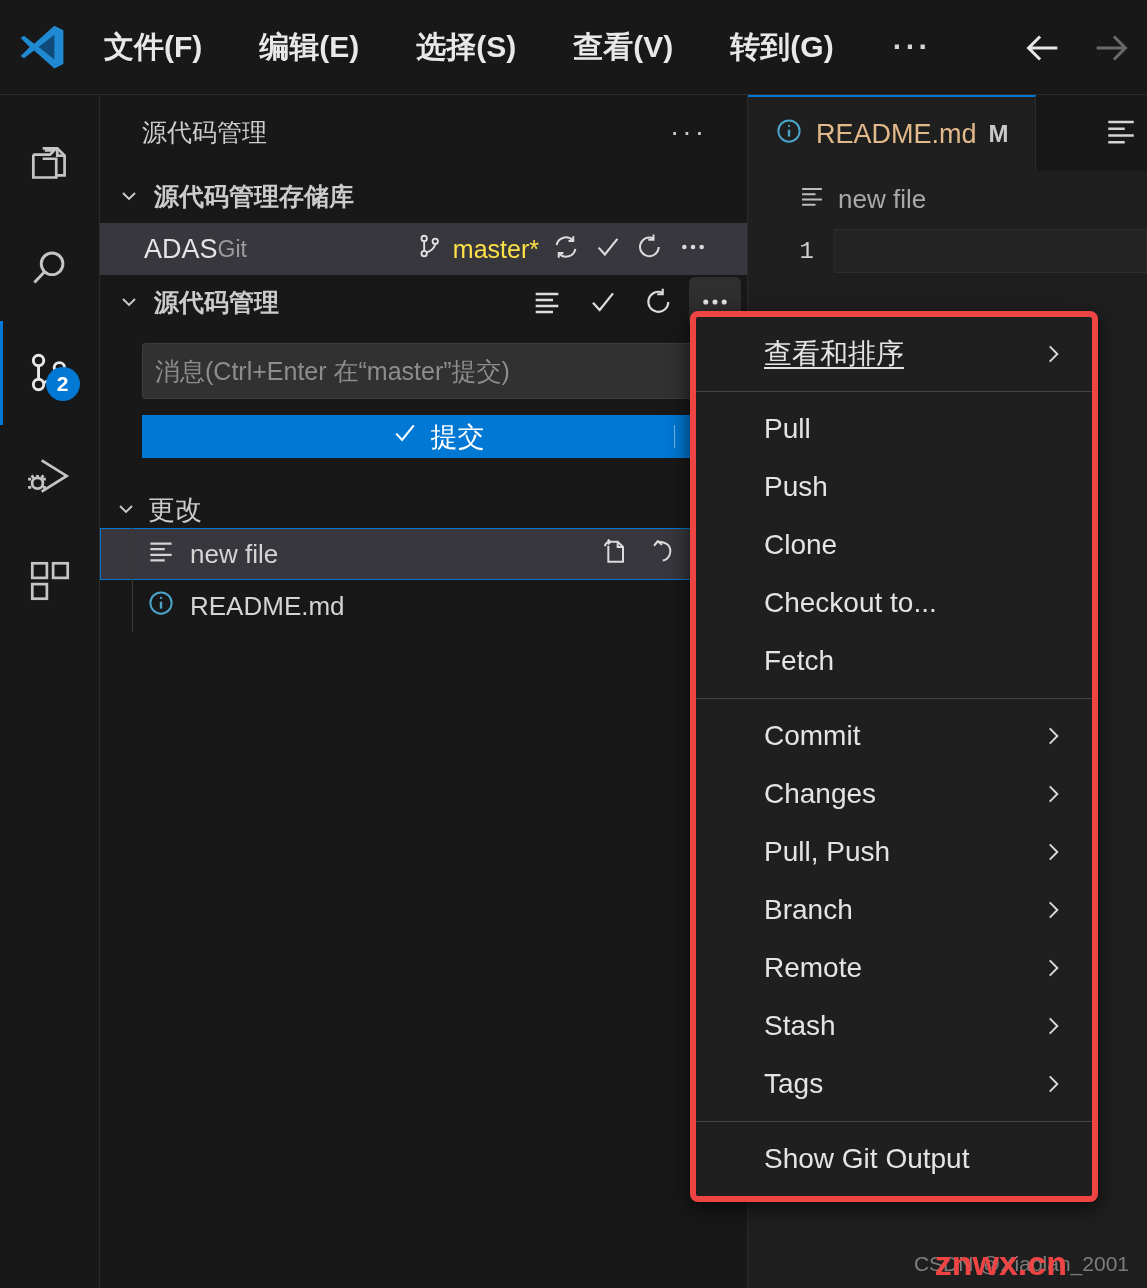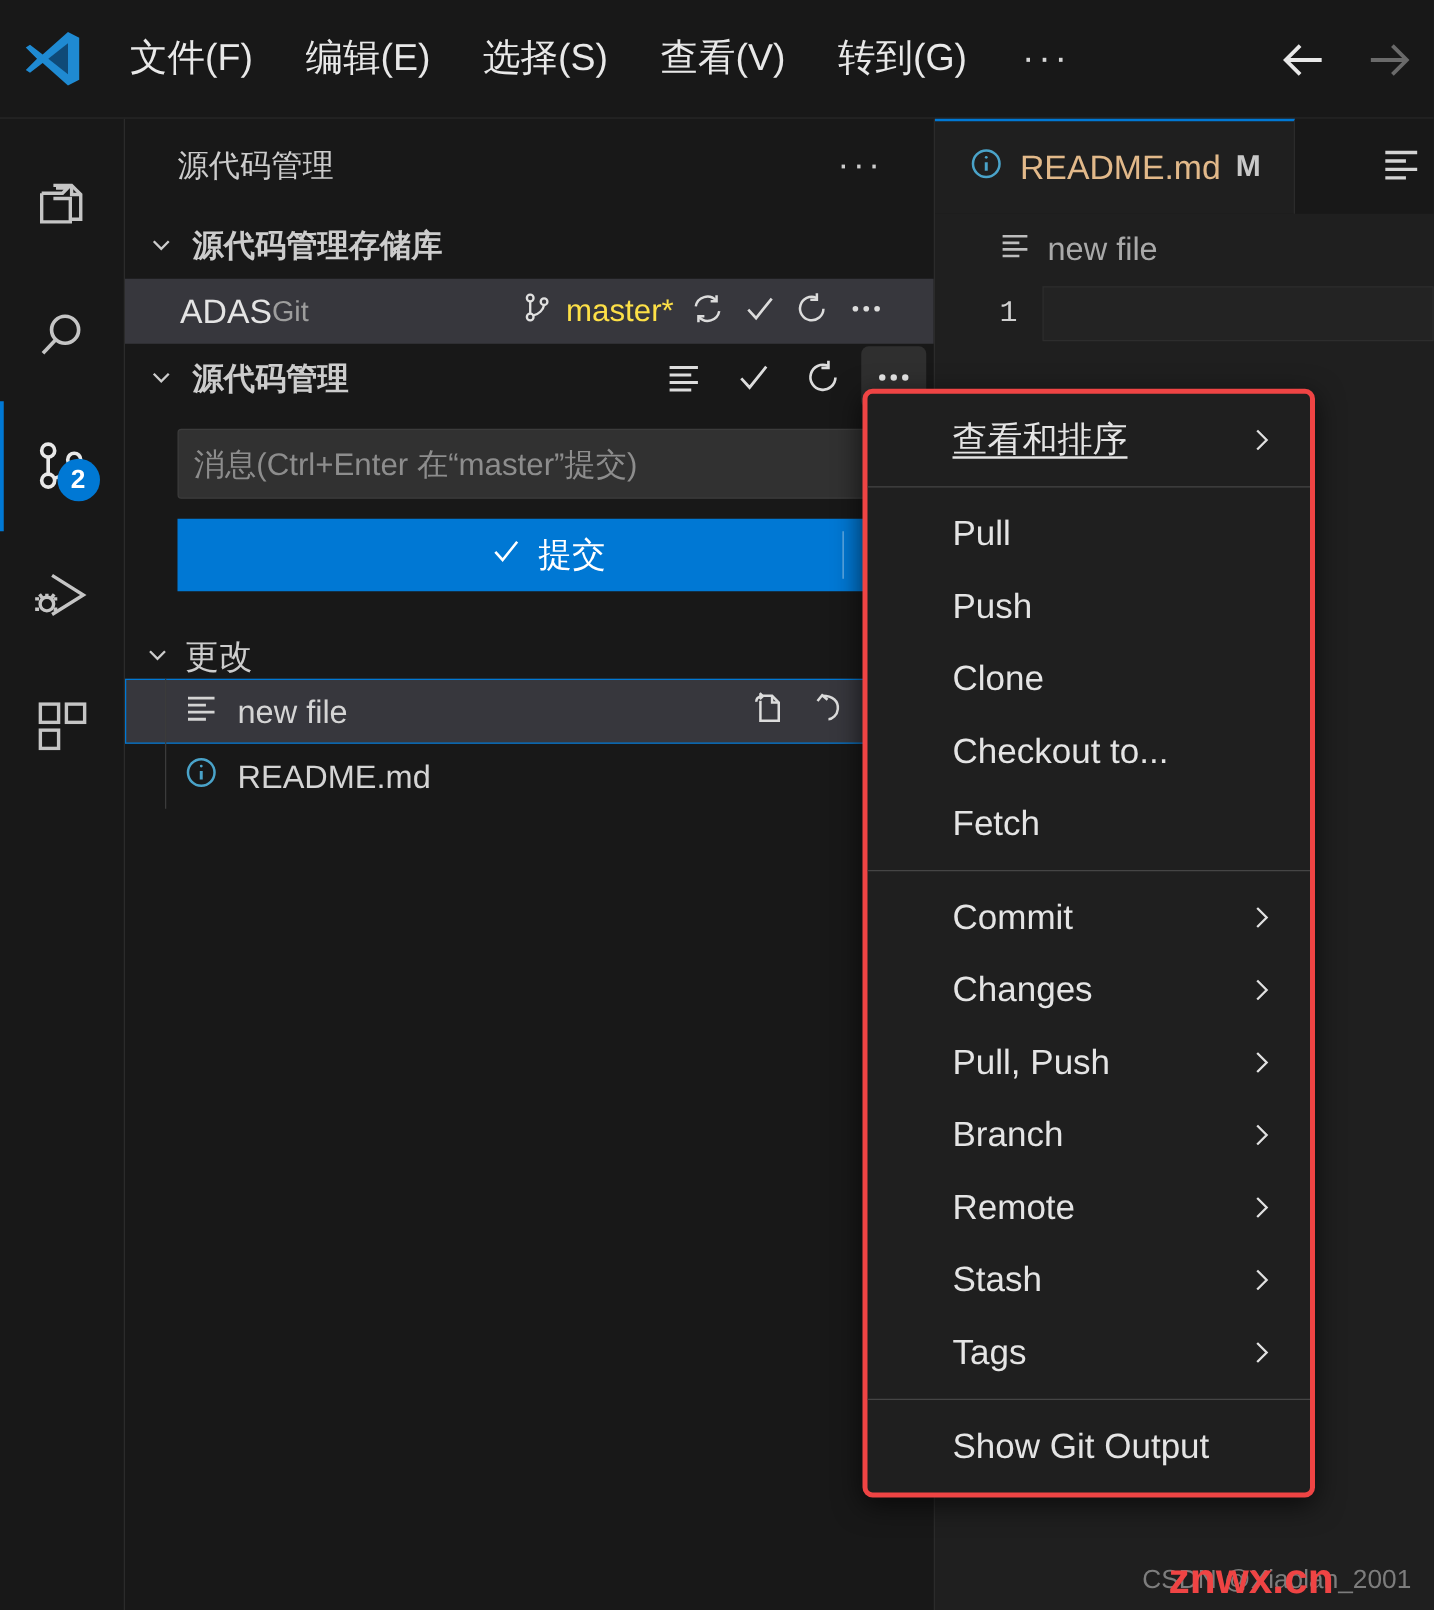--- a/index.html
+++ b/index.html
@@ -13,21 +13,21 @@
   #app { position: relative; width: 1147px; height: 1288px; }
 
   
   .titlebar {
     position: absolute; left: 0; top: 0; width: 1147px; height: 95px;
     background: #181818;
     display: flex; align-items: center;
     border-bottom: 1px solid #2b2b2b;
   }
   .vscode-logo { width: 84px; display: flex; justify-content: center; align-items: center; }
-  .menu-items { display: flex; align-items: center; gap: 2px; }
+  .menu-items { display: flex; align-items: center; gap: 17px; font-weight: bold; }
   .menu-item {
     font-size: 30px; color: #e8e8e8; padding: 8px 20px;
     white-space: nowrap; line-height: 1;
   }
   .menu-item.dots { letter-spacing: 3px; font-size: 30px; padding: 8px 22px; color:#d6d6d6;}
   .nav-arrows {
     position: absolute; right: 0px; top: 0; height: 95px;
     display: flex; align-items: center;
   }
   .nav-arrow { width: 70px; display:flex; align-items:center; justify-content:center; }
@@ -92,21 +92,21 @@
   .repo-right { margin-left: auto; display: flex; align-items: center; gap: 12px; padding-right: 38px; }
   .repo-branch { display: flex; align-items: center; gap: 9px; font-size: 25px; color: #fde047; }
 
   .msg-input {
     margin: 14px 14px 0 42px; height: 56px;
     background: #313131; border: 1px solid #3c3c3c; border-radius: 3px;
     display: flex; align-items: center; padding: 0 12px;
     font-size: 25px; color: #8d8d8d; white-space: nowrap; overflow: hidden;
   }
   .commit-btn {
-    margin: 16px 14px 0 42px; height: 58px;
+    margin: 16px 14px 0 42px; height: 43px;
     background: #0078d4; color: #ffffff;
     display: flex; align-items: center; justify-content: center;
     font-size: 27px; gap: 12px; position: relative;
   }
   .commit-split {
     position: absolute; right: 58px; top: 10px; bottom: 10px; width: 1px;
     background: rgba(255,255,255,0.45);
   }
   .commit-chev { position: absolute; right: 16px; top: 50%; transform: translateY(-50%); }
 
@@ -150,22 +150,22 @@
   .code-area { position: relative; }
   .code-line { display: flex; align-items: center; height: 48px; }
   .line-no {
     width: 86px; text-align: right; padding-right: 20px;
     font-size: 24px; color: #cfcfcf; font-family: "Liberation Mono", "DejaVu Sans Mono", monospace;
   }
   .line-body { flex: 1; height: 44px; background: #232323; border: 1px solid #2d2d2d; }
 
   
   .ctxmenu {
-    position: absolute; left: 690px; top: 311px; width: 362px;
-    background: #1f1f1f; border: 4px solid #ef4444; border-radius: 8px;
+    position: absolute; left: 690px; top: 311px; width: 408px;
+    background: #1f1f1f; border: 6px solid #ef4444; border-radius: 8px;
     box-shadow: 0 6px 22px rgba(0,0,0,0.65);
     padding: 8px 0; overflow: hidden;
   }
   .ctx-item {
     height: 58px; display: flex; align-items: center;
     padding: 0 26px 0 68px; font-size: 28px; color: #e4e4e4;
     position: relative;
   }
   .ctx-item .label { white-space: nowrap; }
   .ctx-item.underline .label { text-decoration: underline; text-underline-offset: 4px; }

